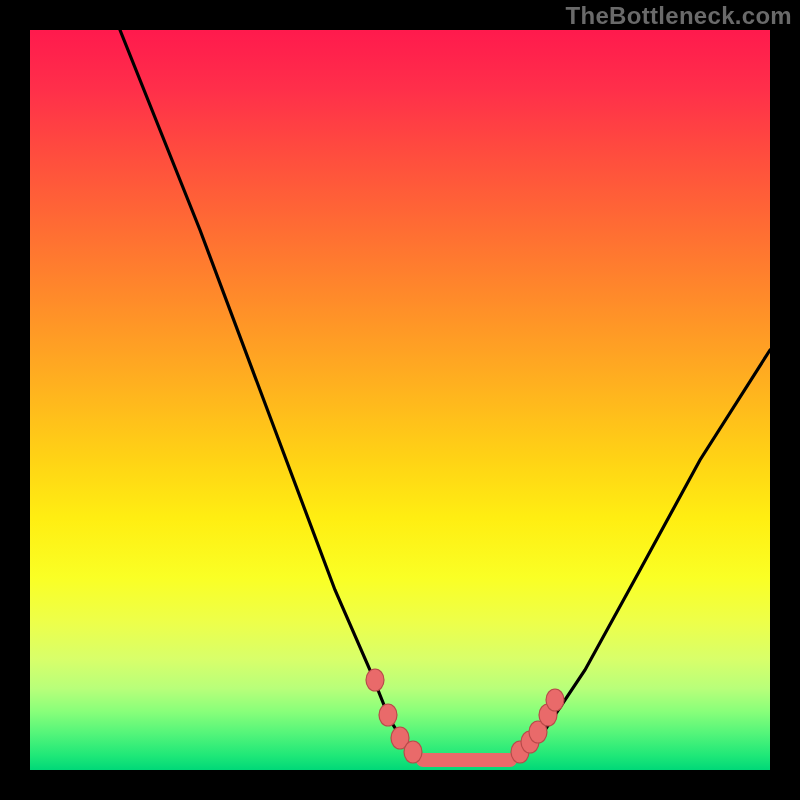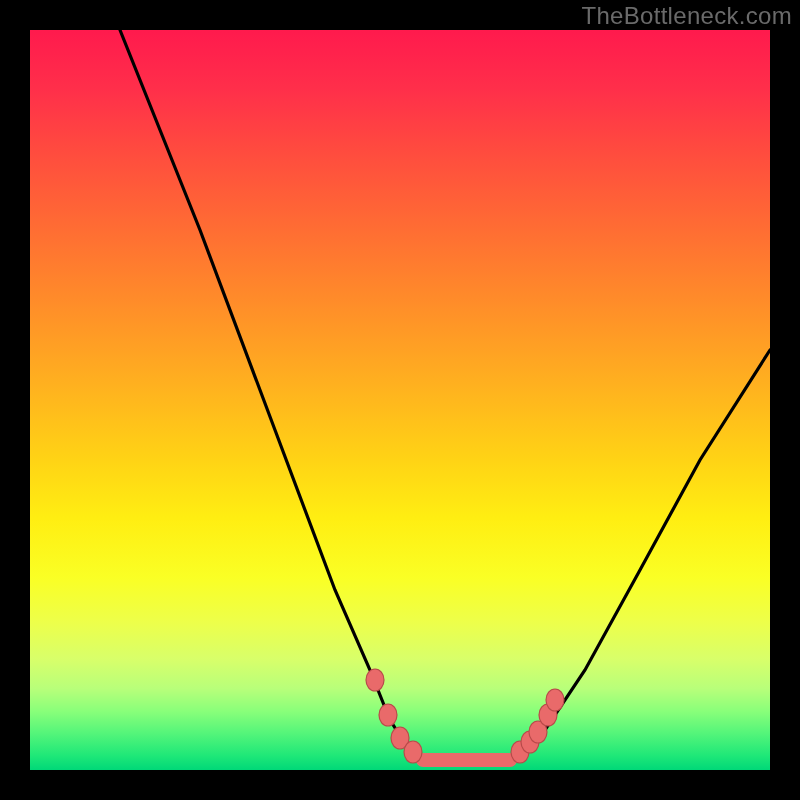--- a/index.html
+++ b/index.html
@@ -45,21 +45,21 @@
       #20e878 98%,
       #00d878 100%
     );
   }
   .watermark {
     position: absolute;
     top: 2px;
     right: 8px;
     color: #6a6a6a;
     font-size: 24px;
-    font-weight: 400;
+    font-weight: 700;
     letter-spacing: 0.3px;
     user-select: none;
   }
   svg.curve {
     position: absolute;
     left: 0;
     top: 0;
     width: 740px;
     height: 740px;
     overflow: visible;

